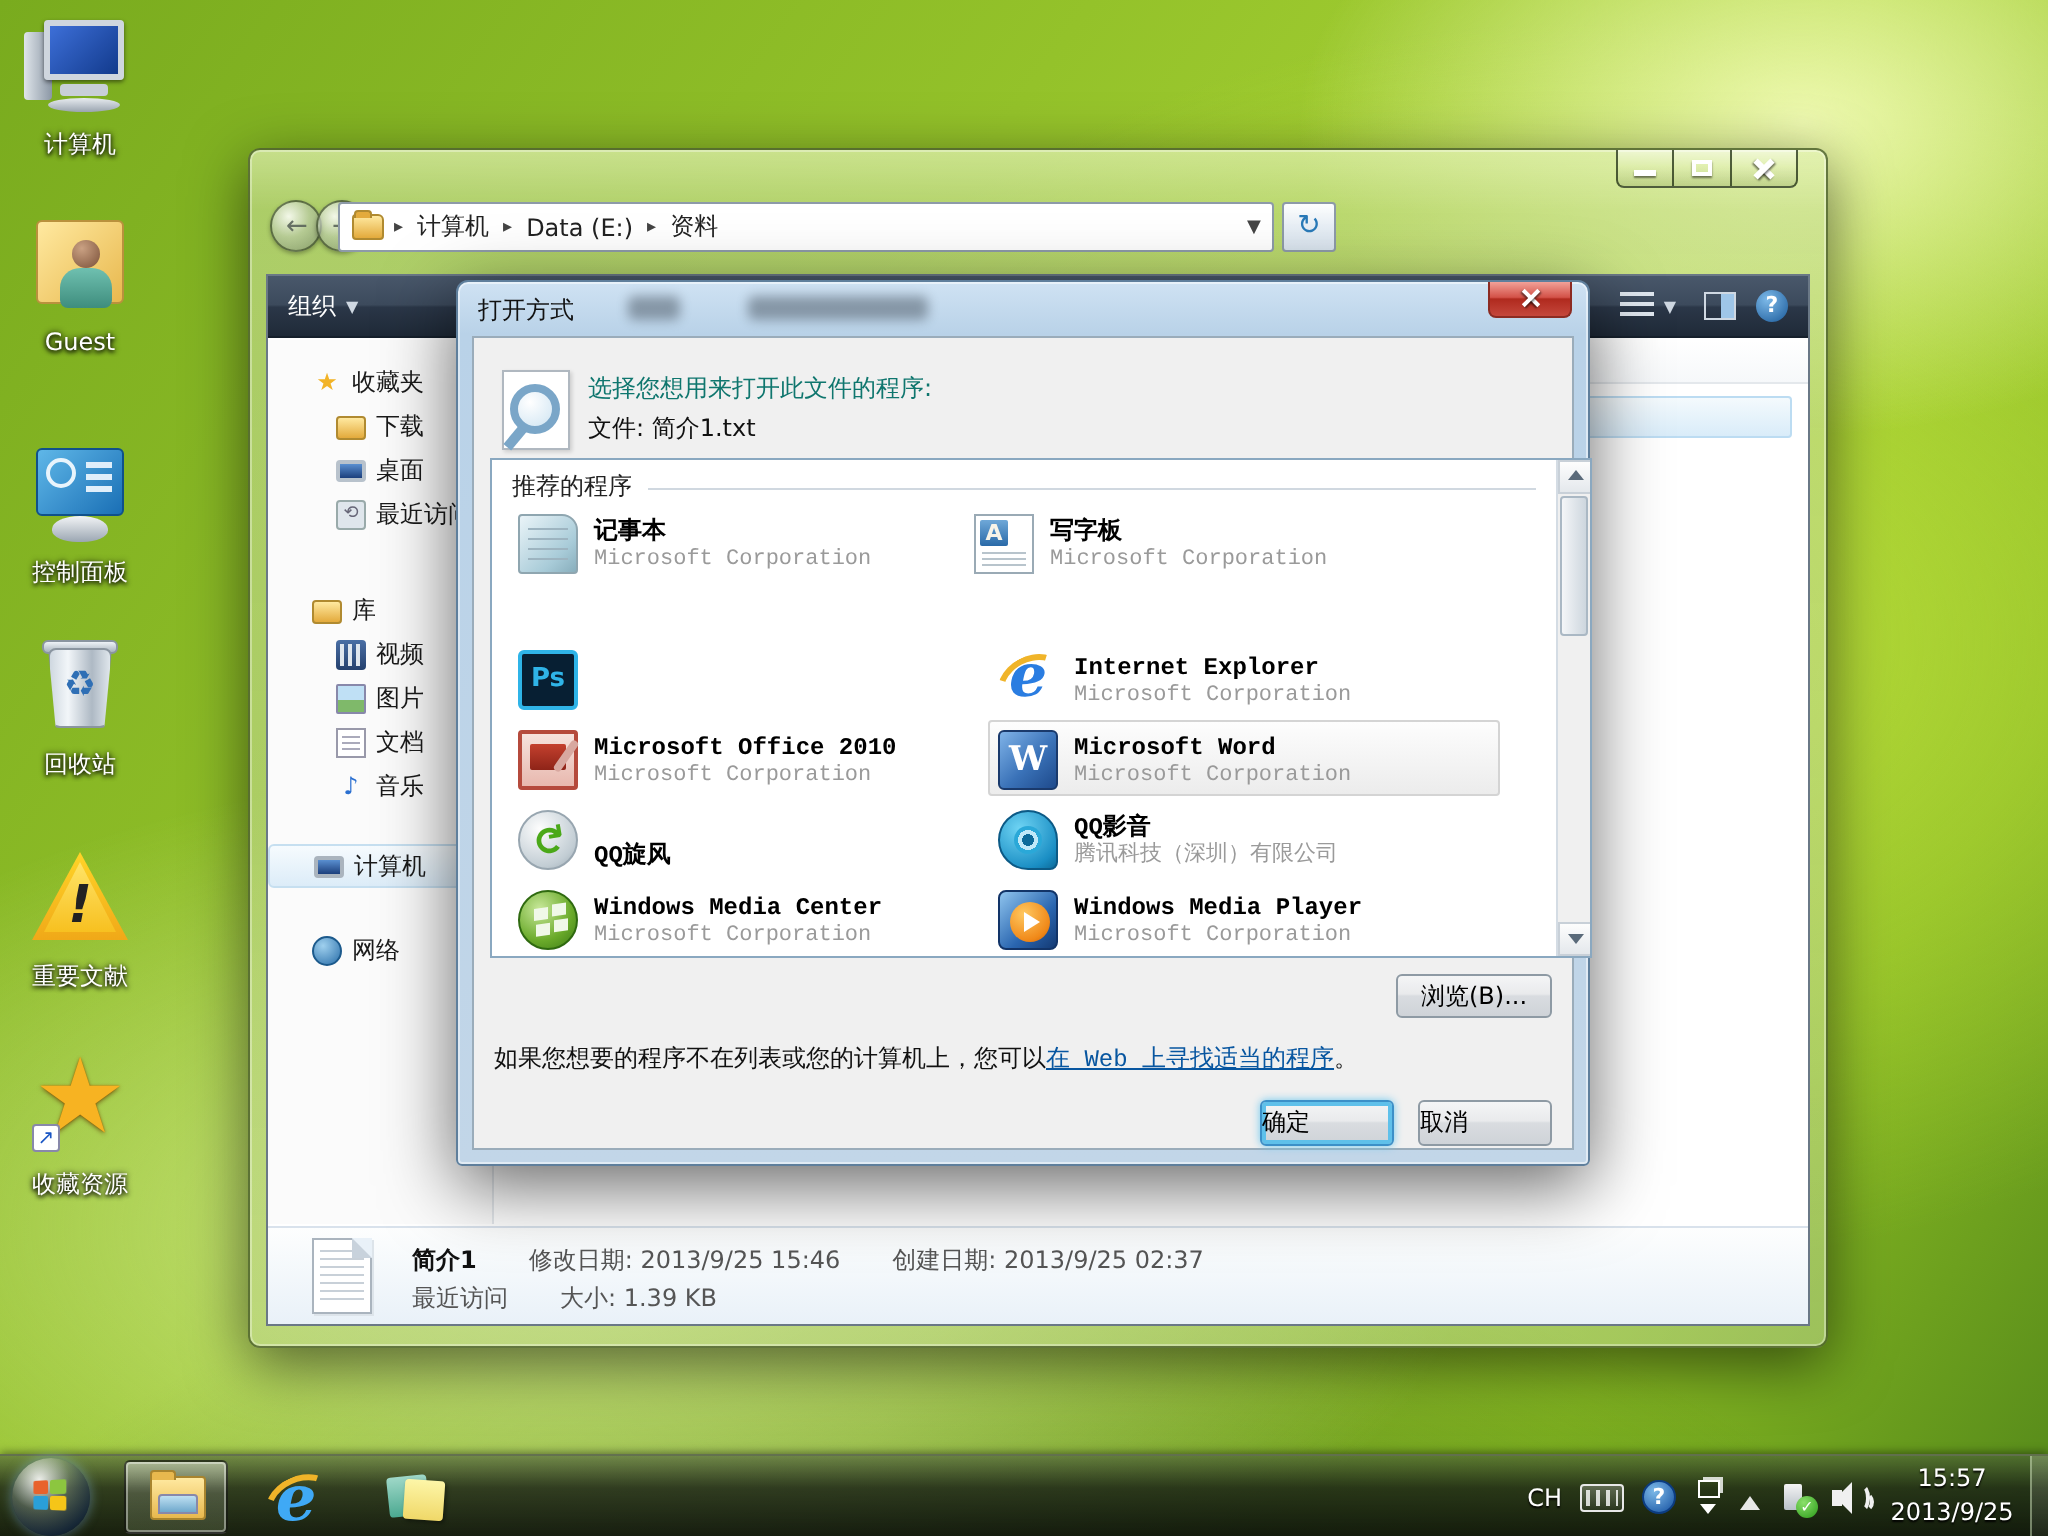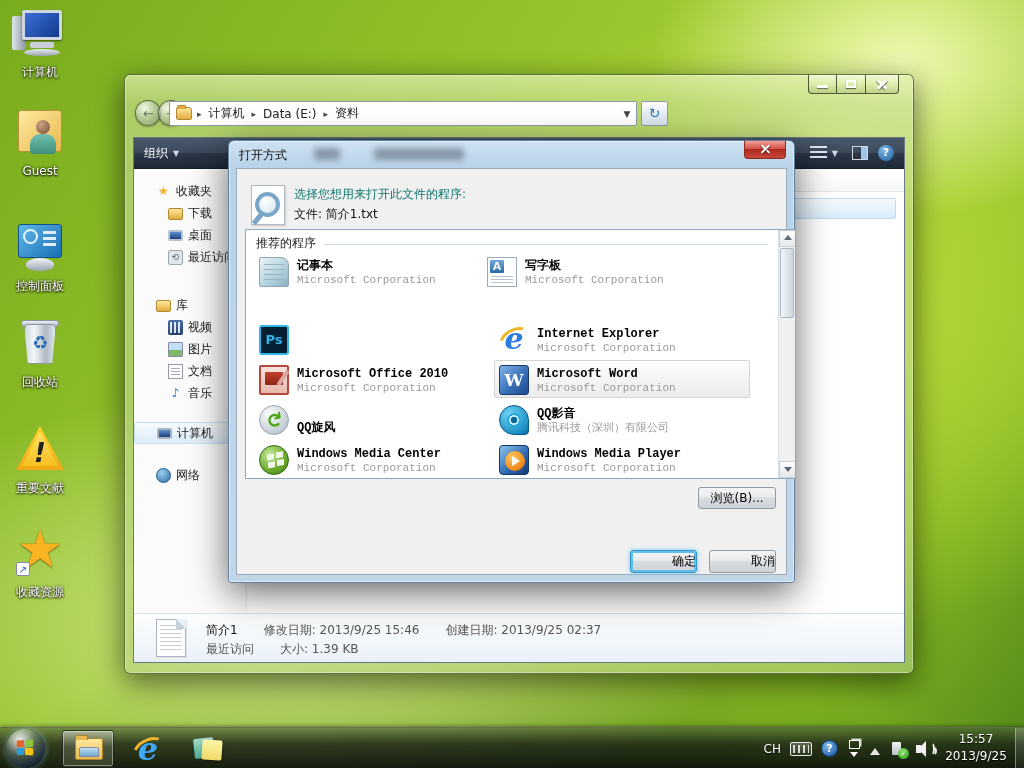--- a/index.html
+++ b/index.html
@@ -109,21 +109,21 @@
   .colcell{position:absolute;right:122px;top:0;width:90px;height:22px;line-height:22px;color:#4a668a;padding-left:6px;border-left:1px solid #e4e8ec;cursor:pointer}
   .frow{position:absolute;left:116px;right:8px;height:21px;line-height:21px}
   .frow.sel{background:linear-gradient(#f4fafd,#d9ecf9);border:1px solid #bcdcf2;border-radius:2px}
   .fsize{position:absolute;right:130px;top:0;width:60px;text-align:right;color:#333}
   
   .details{position:absolute;left:0;right:0;bottom:0;height:49px;border-top:1px solid #d9e2ec;background:linear-gradient(#fdfefe,#e9f1f8)}
   .dfile{position:absolute;left:22px;top:5px;width:30px;height:38px;background:#fff;border:1px solid #aab4be;box-shadow:1px 1px 0 #dde4ea}
   .dfile:before{content:"";position:absolute;left:3px;top:5px;right:3px;bottom:4px;background:repeating-linear-gradient(#c8d0d8 0 1px,transparent 1px 4px)}
   .dfile:after{content:"";position:absolute;right:-1px;top:-1px;border:5px solid;border-color:#e9f1f8 #e9f1f8 #c8d2dc #c8d2dc}
   .dl1{position:absolute;left:72px;top:8px;display:flex;gap:26px;color:#555}
-  .dl1 b{color:#111;font-weight:normal}
+  .dl1 b{color:#111;font-weight:bold}
   .dl2{position:absolute;left:72px;top:27px;display:flex;gap:26px;color:#555}
 
   
   .dlg{position:absolute;left:228px;top:140px;width:567px;height:443px;border-radius:6px 6px 3px 3px;
     background:linear-gradient(#cfe2f3,#b9d2e8 26px,#c2d6e8);border:1px solid #5f7f9c;
     box-shadow:0 0 0 1px rgba(255,255,255,.5) inset,0 10px 36px rgba(0,0,0,.6)}
   .dtitle{position:absolute;left:10px;top:6px;color:#111}
   .ghost{position:absolute;top:7px;height:12px;background:#3a4550;filter:blur(3px);opacity:.45;border-radius:3px}
   .dclose{position:absolute;top:0;right:8px;width:42px;height:18px;border:1px solid #8c2b22;border-top:none;border-radius:0 0 4px 4px;
     background:linear-gradient(#f2a198,#d35248 45%,#b02a1e 50%,#c5473c);cursor:pointer}
@@ -178,21 +178,21 @@
   .sbtn.up:before{top:4px;border-bottom:5px solid #5a6a7a;border-top:none}
   .sbtn.dn:before{top:5px;border-top:5px solid #5a6a7a;border-bottom:none}
   .sthumb{position:absolute;left:1px;top:18px;width:14px;height:70px;border-radius:2px;background:linear-gradient(90deg,#f4f6f8,#cdd6de);border:1px solid #aab8c4;cursor:pointer}
   
   .chkrow{position:absolute;left:10px;top:322px;display:flex;align-items:center;gap:6px;cursor:pointer}
   .chk{width:13px;height:13px;background:linear-gradient(#fff,#ebeff2);border:1px solid #8e9aa4}
   .browse{position:absolute;right:10px;top:318px;width:78px;height:22px;background:linear-gradient(#f4f5f6,#e9eaec 45%,#d9dce0 50%,#cfd3d8);border:1px solid #8e9aa4;border-radius:3px;text-align:center;line-height:20px;cursor:pointer}
   .hintrow{position:absolute;left:10px;top:352px;color:#111}
   .hintrow a{color:#0856a0;text-decoration:underline;font-family:"Liberation Mono","DejaVu Sans Mono",monospace;cursor:pointer}
   .okrow{position:absolute;right:10px;top:381px;display:flex;gap:12px}
-  .btn{width:67px;height:23px;background:linear-gradient(#f4f5f6,#e9eaec 45%,#d9dce0 50%,#cfd3d8);border:1px solid #8e9aa4;border-radius:3px;text-align:right;line-height:21px;cursor:pointer}
+  .btn{width:67px;height:23px;background:linear-gradient(#f4f5f6,#e9eaec 45%,#d9dce0 50%,#cfd3d8);border:1px solid #8e9aa4;border-radius:3px;text-align:left;line-height:21px;cursor:pointer}
   .btn.focus{border-color:#3c90c8;box-shadow:0 0 0 2px #5fc0ea inset,0 0 4px #6fc8ee}
 
   
   .taskbar{position:absolute;left:0;bottom:0;width:1024px;height:41px;
     background:linear-gradient(rgba(70,85,60,.55),rgba(25,32,22,.82) 40%,rgba(10,14,10,.9));
     border-top:1px solid rgba(160,180,130,.55);box-shadow:0 -1px 4px rgba(0,0,0,.4)}
   .startorb{position:absolute;left:6px;top:1px;width:39px;height:39px;border-radius:50%;cursor:pointer;
     background:radial-gradient(circle at 35% 28%,rgba(255,255,255,.9),rgba(190,210,230,.25) 40%,rgba(20,40,70,.7) 75%,rgba(0,10,20,.9));
     box-shadow:0 0 6px rgba(160,220,255,.5),0 1px 2px rgba(0,0,0,.6)}
   .flag{position:absolute;left:10px;top:11px;width:18px;height:17px;transform:perspective(40px) rotateY(-14deg)}
@@ -508,20 +508,23 @@
 
       <div class="vscroll">
         <div class="sbtn up"></div>
         <div class="sthumb"></div>
         <div class="sbtn dn"></div>
       </div>
     </div>
 
     <div class="browse">浏览(B)...</div>
 
+    <div class="hintrow">
+      <span>如果您想要的程序不在列表或您的计算机上，您可以</span><a>在 Web 上寻找适当的程序</a><span>。</span>
+    </div>
 
     <div class="okrow">
       <div class="btn focus">确定</div>
       <div class="btn">取消</div>
     </div>
   </div>
 </div>
 
 <div class="taskbar">
   <div class="startorb">

